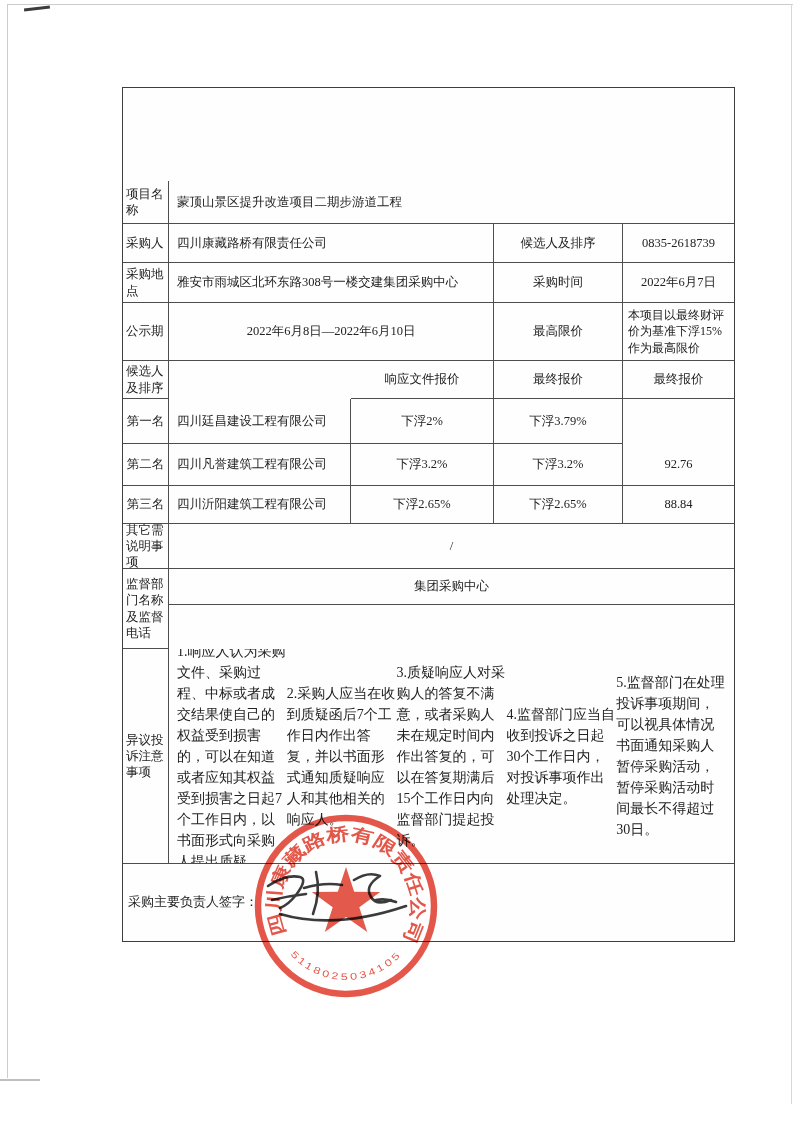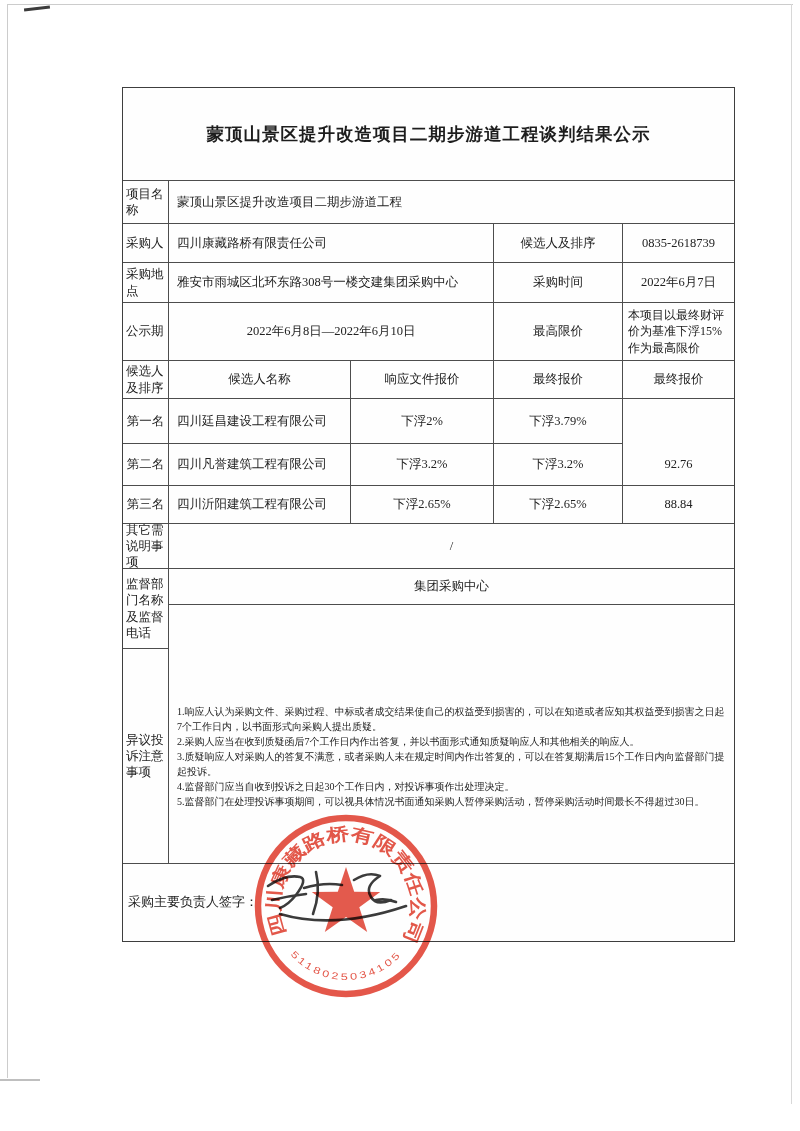--- a/index.html
+++ b/index.html
@@ -40,22 +40,22 @@
   .cell.no-r{border-right:none;}
   .cell.no-b{border-bottom:none;}
   .lbl{padding:2px 3px;word-break:break-all;text-align:left;justify-content:flex-start;}
   .pad8{padding-left:8px;padding-right:4px;}
   .title-cell{
     font-family:"Liberation Sans","DejaVu Sans",sans-serif;
     font-weight:700;font-size:17.5px;letter-spacing:1px;color:#1d1d1d;
   }
   .note-cell{padding:3px 5px;font-size:12px;line-height:1.35;text-align:left;justify-content:flex-start;}
   .obj-cell{
-    flex-direction:column;align-items:center;justify-content:center;
-    padding:6px 8px;text-align:left;font-size:10px;line-height:1.5;
+    flex-direction:row;align-items:center;justify-content:center;
+    padding:6px 8px;text-align:left;font-size:14px;line-height:1.5;
   }
   .obj-line{width:100%;}
   .sig-cell{padding-left:5px;font-size:13px;}
 
   
   .stamp{
     position:absolute;left:246px;top:806px;width:200px;height:200px;
     mix-blend-mode:multiply;opacity:0.88;pointer-events:none;
   }
   .signature{
@@ -67,42 +67,40 @@
 <body>
 
 <div class="edge edge-left"></div>
 <div class="edge edge-top"></div>
 <div class="edge edge-right"></div>
 <div class="edge edge-bottom"></div>
 <div class="corner-mark"></div>
 
 <div class="doc-table">
 
-  <div class="cell no-r title-cell" style="grid-area:1/1/2/6">蒙顶山景区提升改造项目二期步游道工程谈判结果公示</div>
 
   <div class="cell lbl" style="grid-area:2/1/3/2">项目名称</div>
   <div class="cell no-r left pad8" style="grid-area:2/2/3/6">蒙顶山景区提升改造项目二期步游道工程</div>
 
   <div class="cell lbl" style="grid-area:3/1/4/2">采购人</div>
   <div class="cell left pad8" style="grid-area:3/2/4/4">四川康藏路桥有限责任公司</div>
   <div class="cell" style="grid-area:3/4/4/5">候选人及排序</div>
   <div class="cell no-r" style="grid-area:3/5/4/6">0835-2618739</div>
 
   <div class="cell lbl" style="grid-area:4/1/5/2">采购地点</div>
   <div class="cell left pad8" style="grid-area:4/2/5/4">雅安市雨城区北环东路308号一楼交建集团采购中心</div>
   <div class="cell" style="grid-area:4/4/5/5">采购时间</div>
   <div class="cell no-r" style="grid-area:4/5/5/6">2022年6月7日</div>
 
   <div class="cell lbl" style="grid-area:5/1/6/2">公示期</div>
   <div class="cell" style="grid-area:5/2/6/4">2022年6月8日—2022年6月10日</div>
   <div class="cell" style="grid-area:5/4/6/5">最高限价</div>
   <div class="cell no-r note-cell" style="grid-area:5/5/6/6">本项目以最终财评价为基准下浮15%作为最高限价</div>
 
   <div class="cell lbl" style="grid-area:6/1/7/2">候选人及排序</div>
-  <div class="cell" style="grid-area:6/2/7/3">候选人名称</div>
   <div class="cell" style="grid-area:6/3/7/4">响应文件报价</div>
   <div class="cell" style="grid-area:6/4/7/5">最终报价</div>
   <div class="cell no-r" style="grid-area:6/5/7/6">最终报价</div>
 
   <div class="cell" style="grid-area:7/1/8/2">第一名</div>
   <div class="cell left pad8" style="grid-area:7/2/8/3">四川廷昌建设工程有限公司</div>
   <div class="cell" style="grid-area:7/3/8/4">下浮2%</div>
   <div class="cell" style="grid-area:7/4/8/5">下浮3.79%</div>
 
   <div class="cell" style="grid-area:8/1/9/2">第二名</div>

